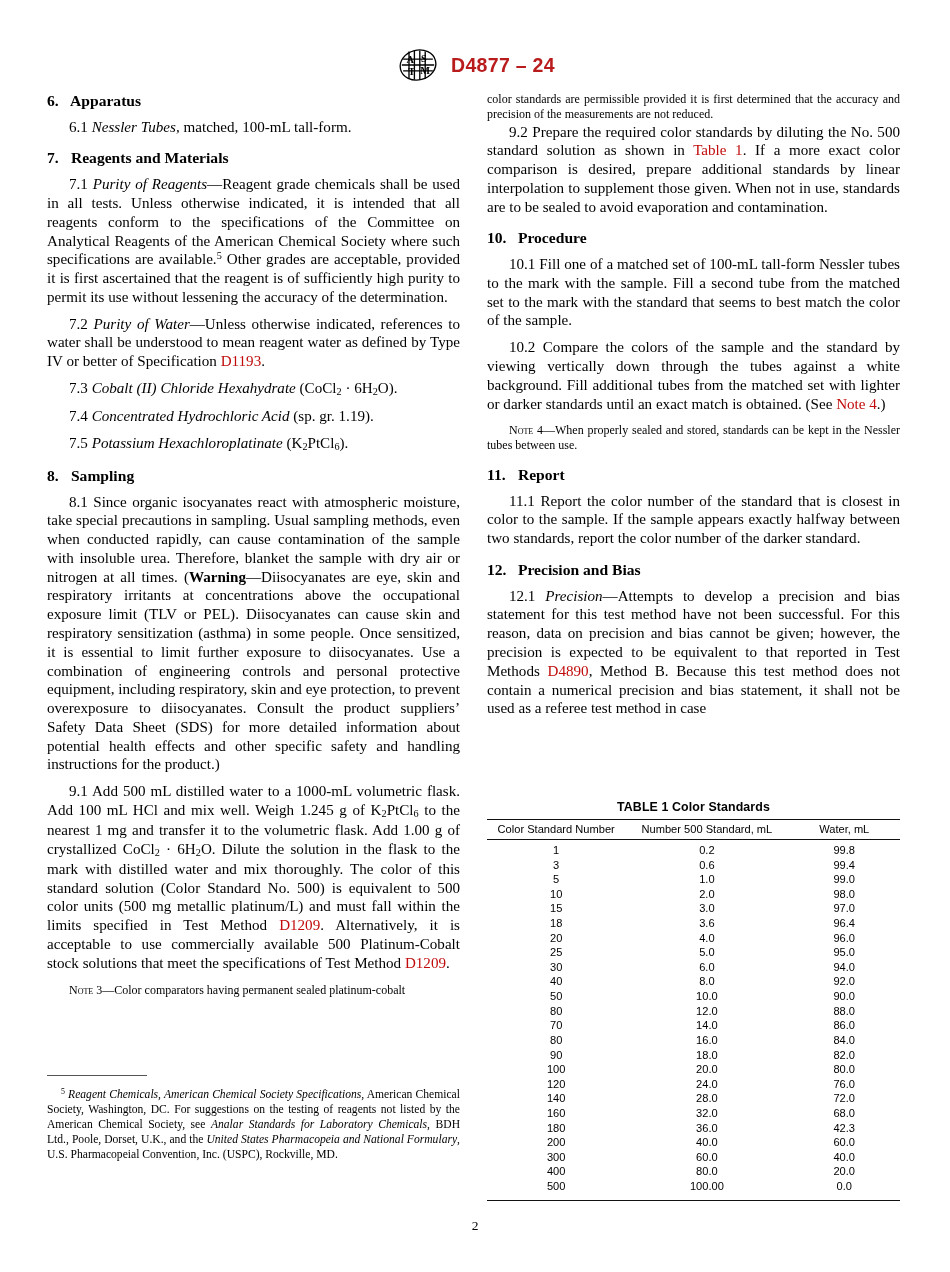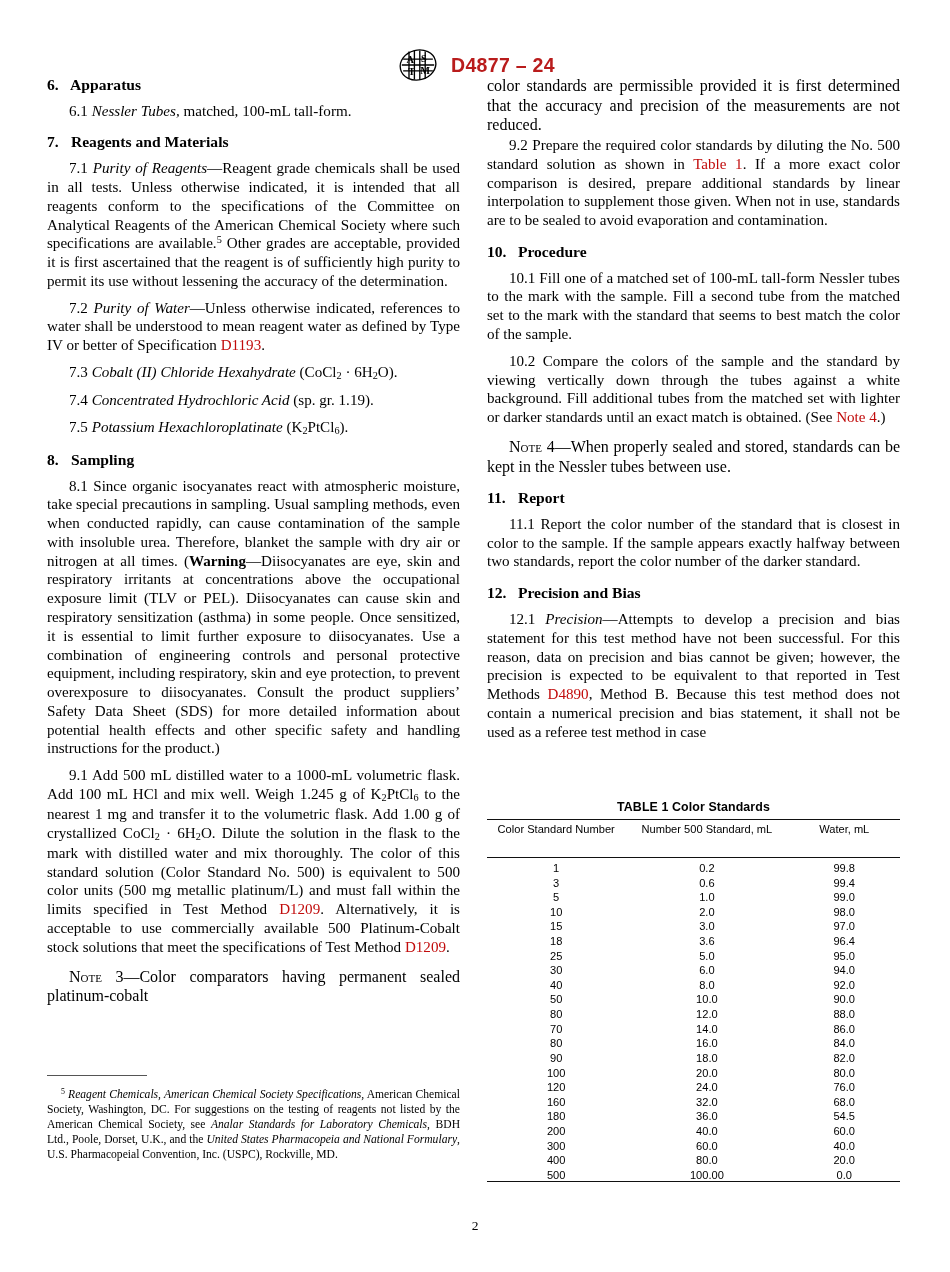--- a/index.html
+++ b/index.html
@@ -34,21 +34,21 @@
     font-family: "Liberation Sans", "DejaVu Sans", sans-serif;
     font-weight: bold;
     font-size: 19.5px;
     letter-spacing: 0.3px;
     color: #b91c1c;
   }
 
   
   .col {
     position: absolute;
-    top: 76px;
+    top: 92px;
     width: 413px;
     font-size: 15.1px;
     line-height: 1.245;
     text-align: justify;
     text-justify: inter-word;
     hyphens: manual;
   }
   .col-left  { left: 47px; }
   .col-right { left: 487px; }
 
@@ -65,21 +65,21 @@
 
   p.para {
     margin: 0 0 1px 0;
     text-indent: 22px;
   }
   p.para + p.para { margin-top: 8px; }
   p.cont { text-indent: 0; }
 
   p.note {
     margin: 10px 0 0 0;
-    font-size: 16px;
+    font-size: 12px;
     line-height: 1.23;
     text-indent: 22px;
     text-align: justify;
   }
   .notelbl {
     font-variant: small-caps;
   }
 
   i, .it { font-style: italic; }
   b, .bd { font-weight: bold; }
@@ -124,33 +124,33 @@
     letter-spacing: 0.1px;
   }
   table.data {
     width: 100%;
     border-collapse: collapse;
     font-family: "Liberation Sans", "DejaVu Sans", sans-serif;
     font-size: 11.1px;
   }
   table.data thead th {
     font-weight: normal;
-    padding: 3px 0 22px 0;
+    padding: 3px 0 4px 0;
     border-top: 1.6px solid #111;
     border-bottom: 1.3px solid #111;
     white-space: nowrap;
   }
   table.data tbody td {
     padding: 1.1px 0;
     text-align: center;
     line-height: 1.12;
   }
   table.data tbody tr:first-child td { padding-top: 4px; }
   table.data tbody tr:last-child td {
-    padding-bottom: 0;
+    padding-bottom: 8px;
   }
   table.data tfoot td {
     border-top: 1.9px solid #111;
     height: 0;
     padding: 0;
     font-size: 0;
     line-height: 0;
   }
   .c-num  { width: 33.5%; }
   .c-std  { width: 39.5%; }
@@ -344,20 +344,25 @@
           <td class="c-num">15</td>
           <td class="c-std">3.0</td>
           <td class="c-wat">97.0</td>
         </tr>
         <tr>
           <td class="c-num">18</td>
           <td class="c-std">3.6</td>
           <td class="c-wat">96.4</td>
         </tr>
         <tr>
+          <td class="c-num">20</td>
+          <td class="c-std">4.0</td>
+          <td class="c-wat">96.0</td>
+        </tr>
+        <tr>
           <td class="c-num">25</td>
           <td class="c-std">5.0</td>
           <td class="c-wat">95.0</td>
         </tr>
         <tr>
           <td class="c-num">30</td>
           <td class="c-std">6.0</td>
           <td class="c-wat">94.0</td>
         </tr>
         <tr>
@@ -394,28 +399,33 @@
           <td class="c-num">100</td>
           <td class="c-std">20.0</td>
           <td class="c-wat">80.0</td>
         </tr>
         <tr>
           <td class="c-num">120</td>
           <td class="c-std">24.0</td>
           <td class="c-wat">76.0</td>
         </tr>
         <tr>
+          <td class="c-num">140</td>
+          <td class="c-std">28.0</td>
+          <td class="c-wat">72.0</td>
+        </tr>
+        <tr>
           <td class="c-num">160</td>
           <td class="c-std">32.0</td>
           <td class="c-wat">68.0</td>
         </tr>
         <tr>
           <td class="c-num">180</td>
           <td class="c-std">36.0</td>
-          <td class="c-wat">54.5</td>
+          <td class="c-wat">42.3</td>
         </tr>
         <tr>
           <td class="c-num">200</td>
           <td class="c-std">40.0</td>
           <td class="c-wat">60.0</td>
         </tr>
         <tr>
           <td class="c-num">300</td>
           <td class="c-std">60.0</td>
           <td class="c-wat">40.0</td>

